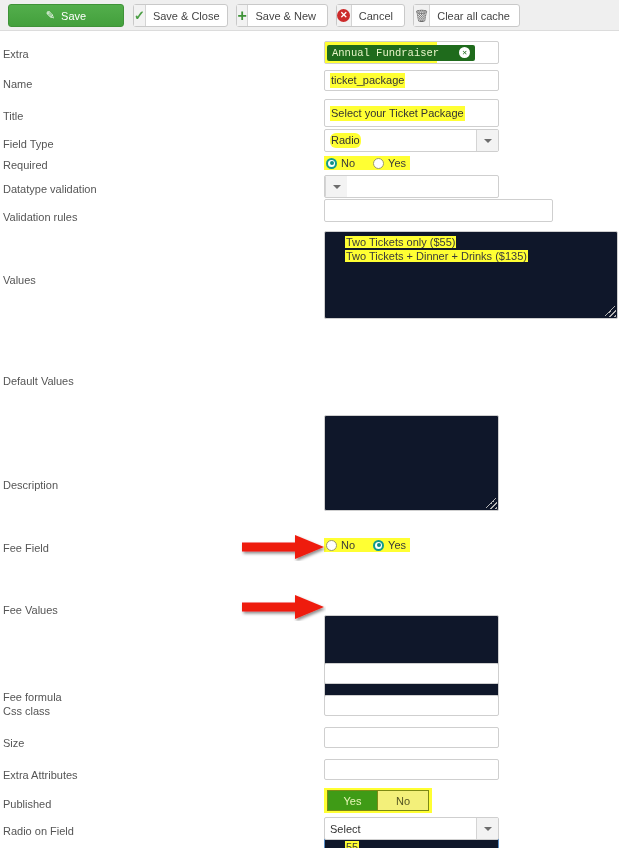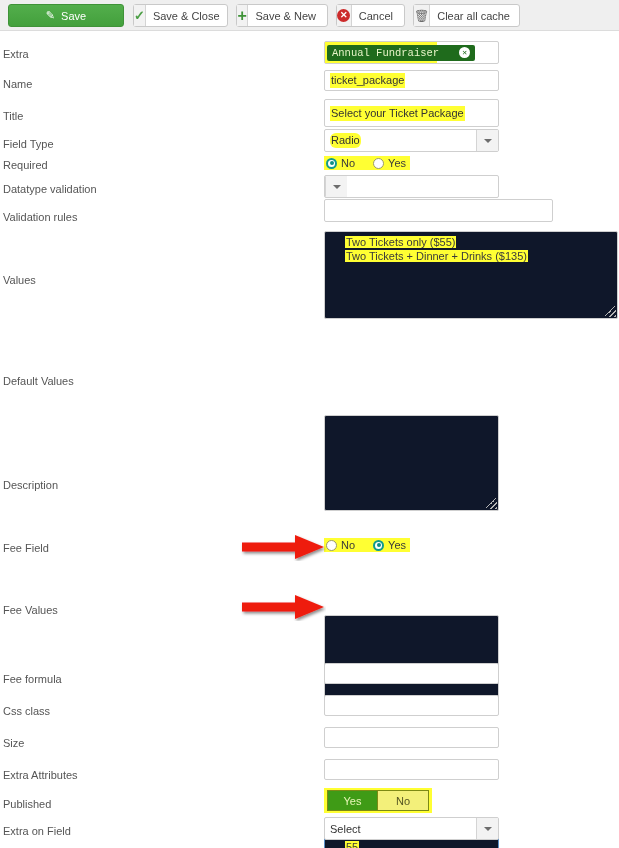--- a/index.html
+++ b/index.html
@@ -346,21 +346,21 @@
 <div class="ctl ta focus" style="left:324px;top:556px;width:175px;height:95px;">
   <span class="lines">
     <span class="ln"><span>55</span></span>
     
     
     
   </span>
   
 </div>
 
-<div class="lab" style="top:673px;">Fee formula</div>
+<div class="lab" style="top:691px;">Fee formula</div>
 <div class="ctl inp" style="left:324px;top:663px;width:175px;height:21px;">
   <span class="val" style="background:transparent;"></span>
 </div>
 
 <div class="lab" style="top:705px;">Css class</div>
 <div class="ctl inp" style="left:324px;top:695px;width:175px;height:21px;">
   <span class="val" style="background:transparent;"></span>
 </div>
 
 <div class="lab" style="top:737px;">Size</div>
@@ -374,21 +374,21 @@
 </div>
 
 <div class="lab" style="top:798px;">Published</div>
 <div class="ctl" style="left:324px;top:788px;">
   <span class="toggle">
     <span class="tg yes">Yes</span>
     <span class="tg no">No</span>
   </span>
 </div>
 
-<div class="lab" style="top:825px;">Extra on Field</div>
+<div class="lab" style="top:825px;">Radio on Field</div>
 <div class="ctl sel" style="left:324px;top:817px;width:175px;height:23px;">
   <span class="txt">Select</span>
   <span class="arrow">
       <span class="caret"></span>
     </span>
 </div>
 
 <svg class="arrowimg" style="left:240px;top:533px;" width="86" height="28" viewBox="0 0 86 28">
   <defs>
     <filter id="sh1" x="-25%" y="-40%" width="160%" height="200%">

